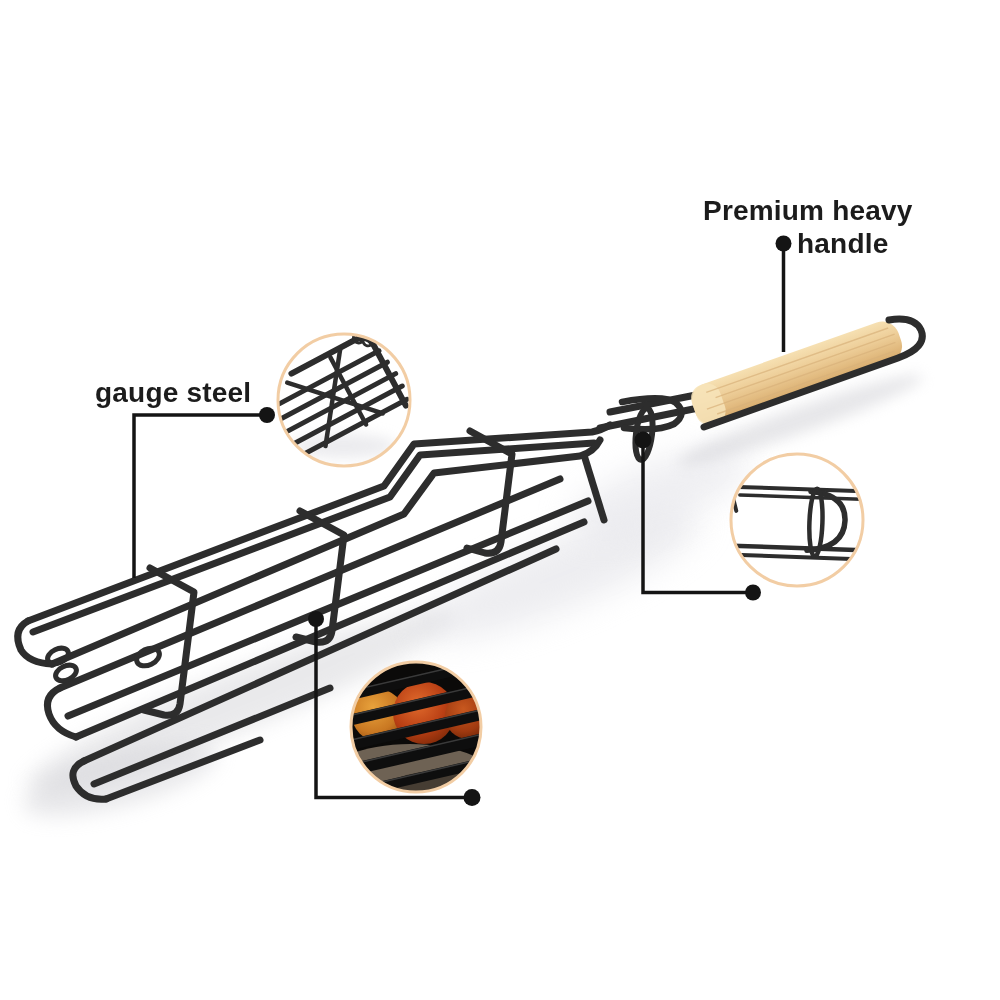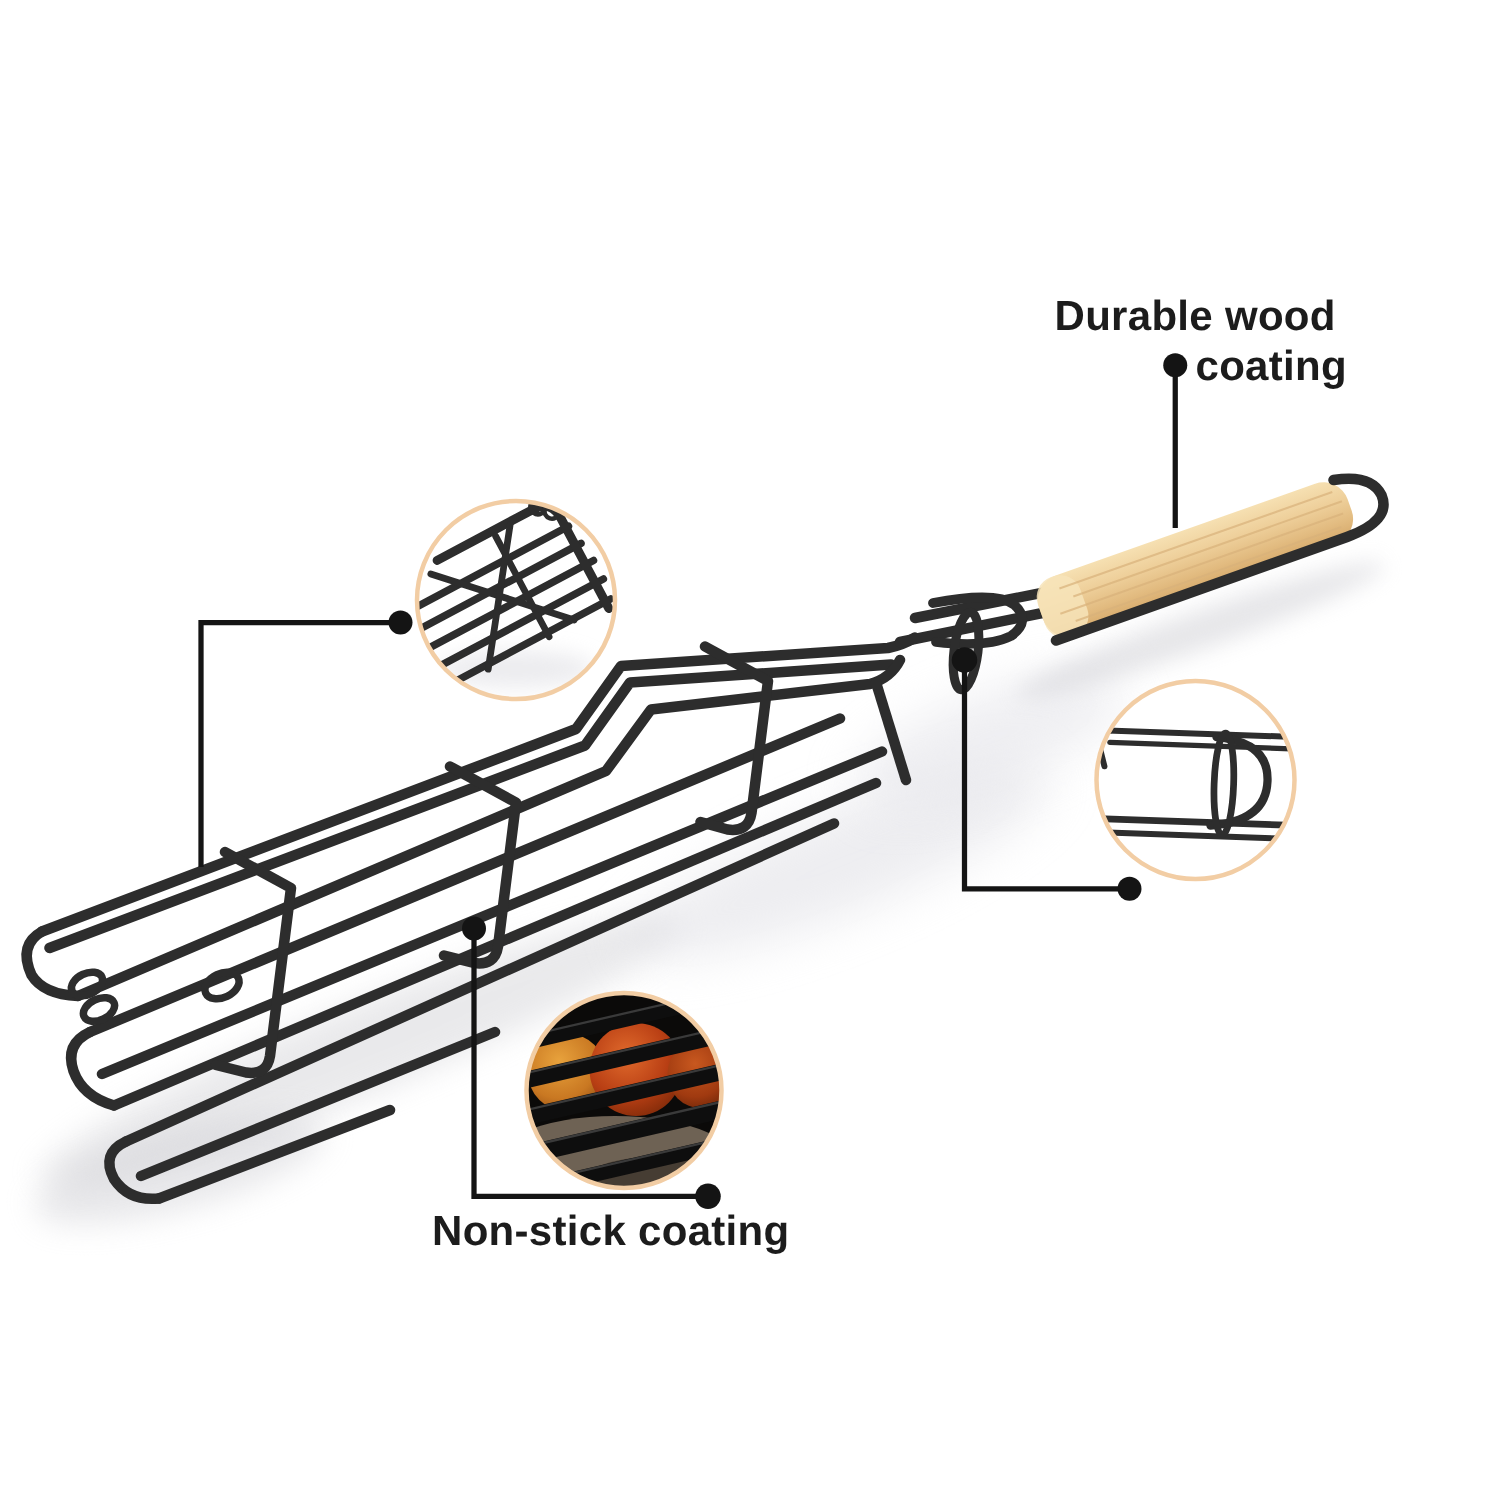--- a/index.html
+++ b/index.html
@@ -206,19 +206,19 @@
             <line x1="330" y1="725" x2="505" y2="725"></line>
             <line x1="330" y1="749" x2="505" y2="749"></line>
             <line x1="330" y1="773" x2="505" y2="773"></line>
           </g>
         </g>
       </g>
       <circle class="inset-border" cx="416" cy="727" r="65"></circle>
     </g>
   </svg>
 
-  <div class="label" style="left:703px;top:197px">Durable wood</div>
-  <div class="label" style="left:797px;top:230px">coating</div>
-
-
-
-  <div class="label" style="left:288px;top:807px">Non-stick coating</div>
+  <div class="label" style="left:703px;top:197px">Premium heavy</div>
+  <div class="label" style="left:797px;top:230px">handle</div>
+
+  <div class="label" style="left:95px;top:379px">gauge steel</div>
+
+
 </div>
 
 </body></html>

